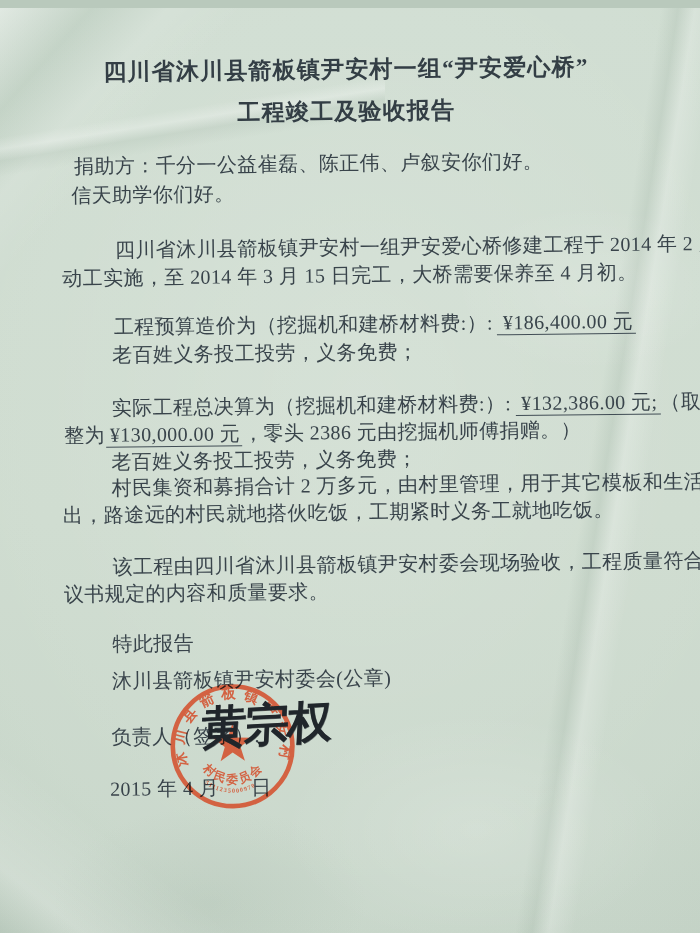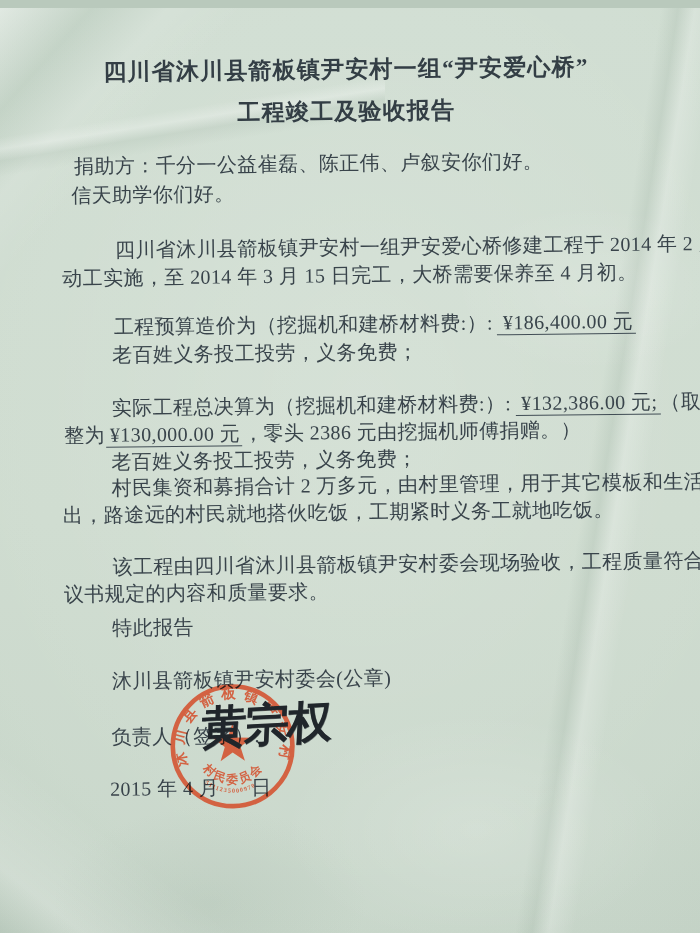--- a/index.html
+++ b/index.html
@@ -80,21 +80,21 @@
     <div class="ln" style="left:113px;top:331px;">老百姓义务投工投劳，义务免费；</div>
 
     <div class="ln" style="left:112px;top:384px;"><span>实际工程总决算为（挖掘机和建桥材料费:）:</span><span class="u">¥132,386.00 元;</span><span>（取</span></div>
     <div class="ln" style="left:64px;top:411px;"><span>整为</span><span class="u2">¥130,000.00 元</span><span>，零头 2386 元由挖掘机师傅捐赠。）</span></div>
     <div class="ln" style="left:111px;top:438px;">老百姓义务投工投劳，义务免费；</div>
     <div class="ln" style="left:111px;top:464px;">村民集资和募捐合计 2 万多元，由村里管理，用于其它模板和生活支</div>
     <div class="ln" style="left:62px;top:491px;">出，路途远的村民就地搭伙吃饭，工期紧时义务工就地吃饭。</div>
 
     <div class="ln" style="left:111px;top:543px;">该工程由四川省沐川县箭板镇尹安村委会现场验收，工程质量符合协</div>
     <div class="ln" style="left:62px;top:570px;">议书规定的内容和质量要求。</div>
-    <div class="ln" style="left:110px;top:604px;">特此报告</div>
+    <div class="ln" style="left:110px;top:620px;">特此报告</div>
 
     <div class="ln" style="left:109px;top:657px;">沐川县箭板镇尹安村委会(公章)</div>
     <div class="ln" style="left:108px;top:713px;">负责人（签字）:</div>
     <div class="ln" style="left:106px;top:765px;"><span>2015 年 4 月</span><span style="margin-left:32px;">日</span></div>
 
     <svg class="seal" width="132" height="132" viewBox="0 0 128 128">
       <defs>
         <path id="arcTop" d="M 21.4,83.9 A 47,47 0 1 1 106.6,83.9" fill="none"></path>
         <path id="arcBottom" d="M 34.5,84.6 A 36,36 0 0 0 93.5,84.6" fill="none"></path>
         <path id="arcNum" d="M 32.2,95.8 A 45,45 0 0 0 95.8,95.8" fill="none"></path>

